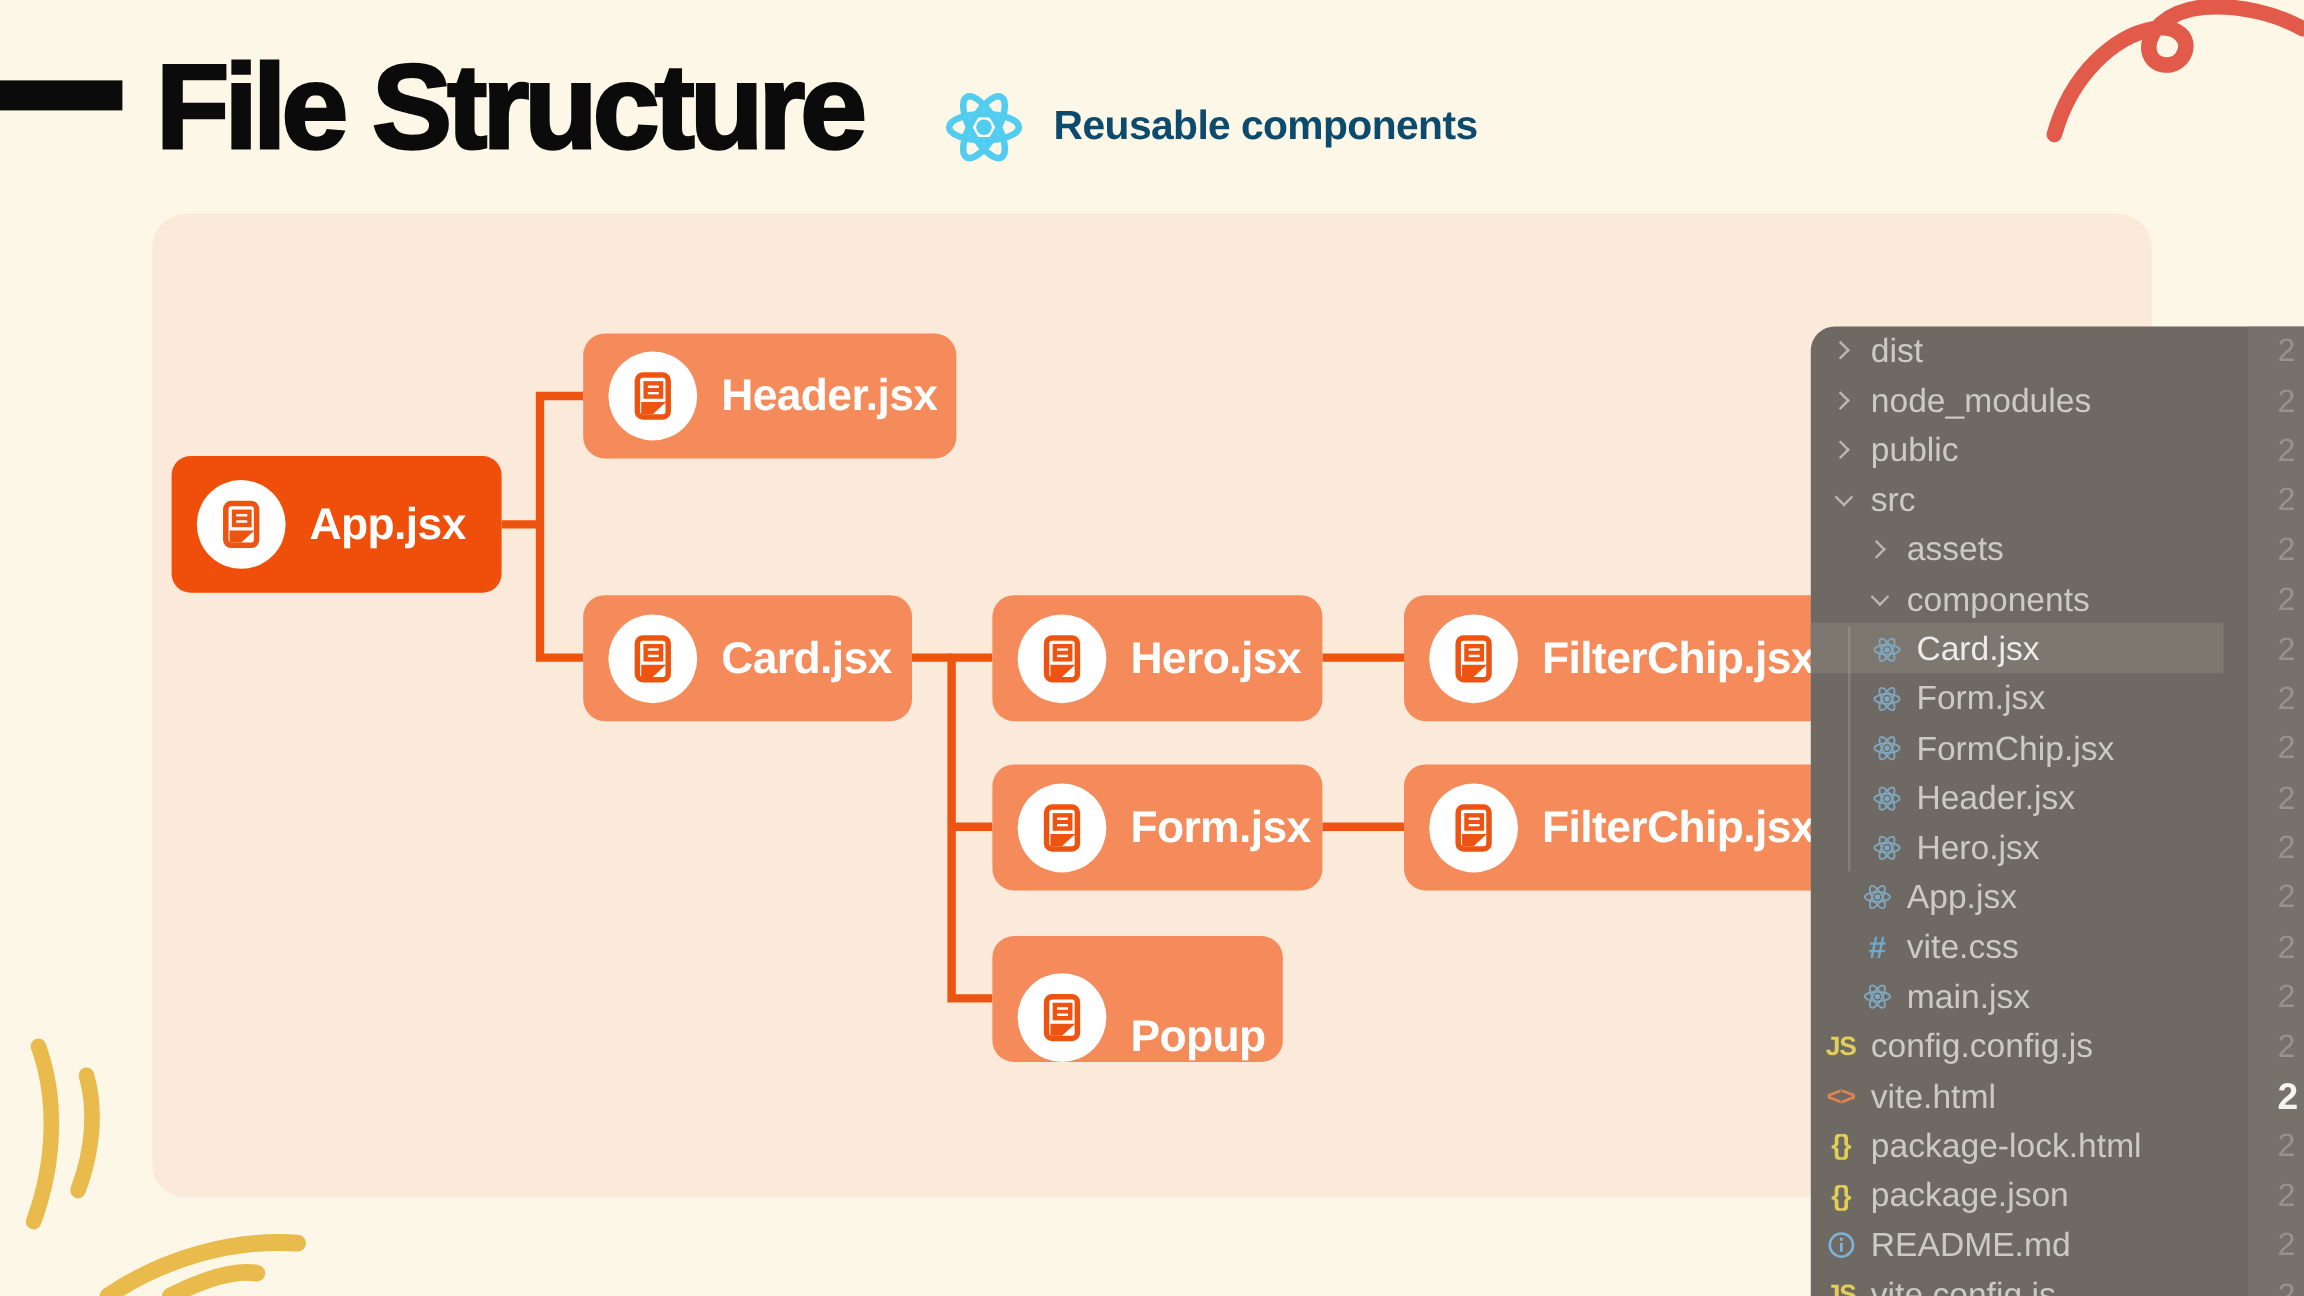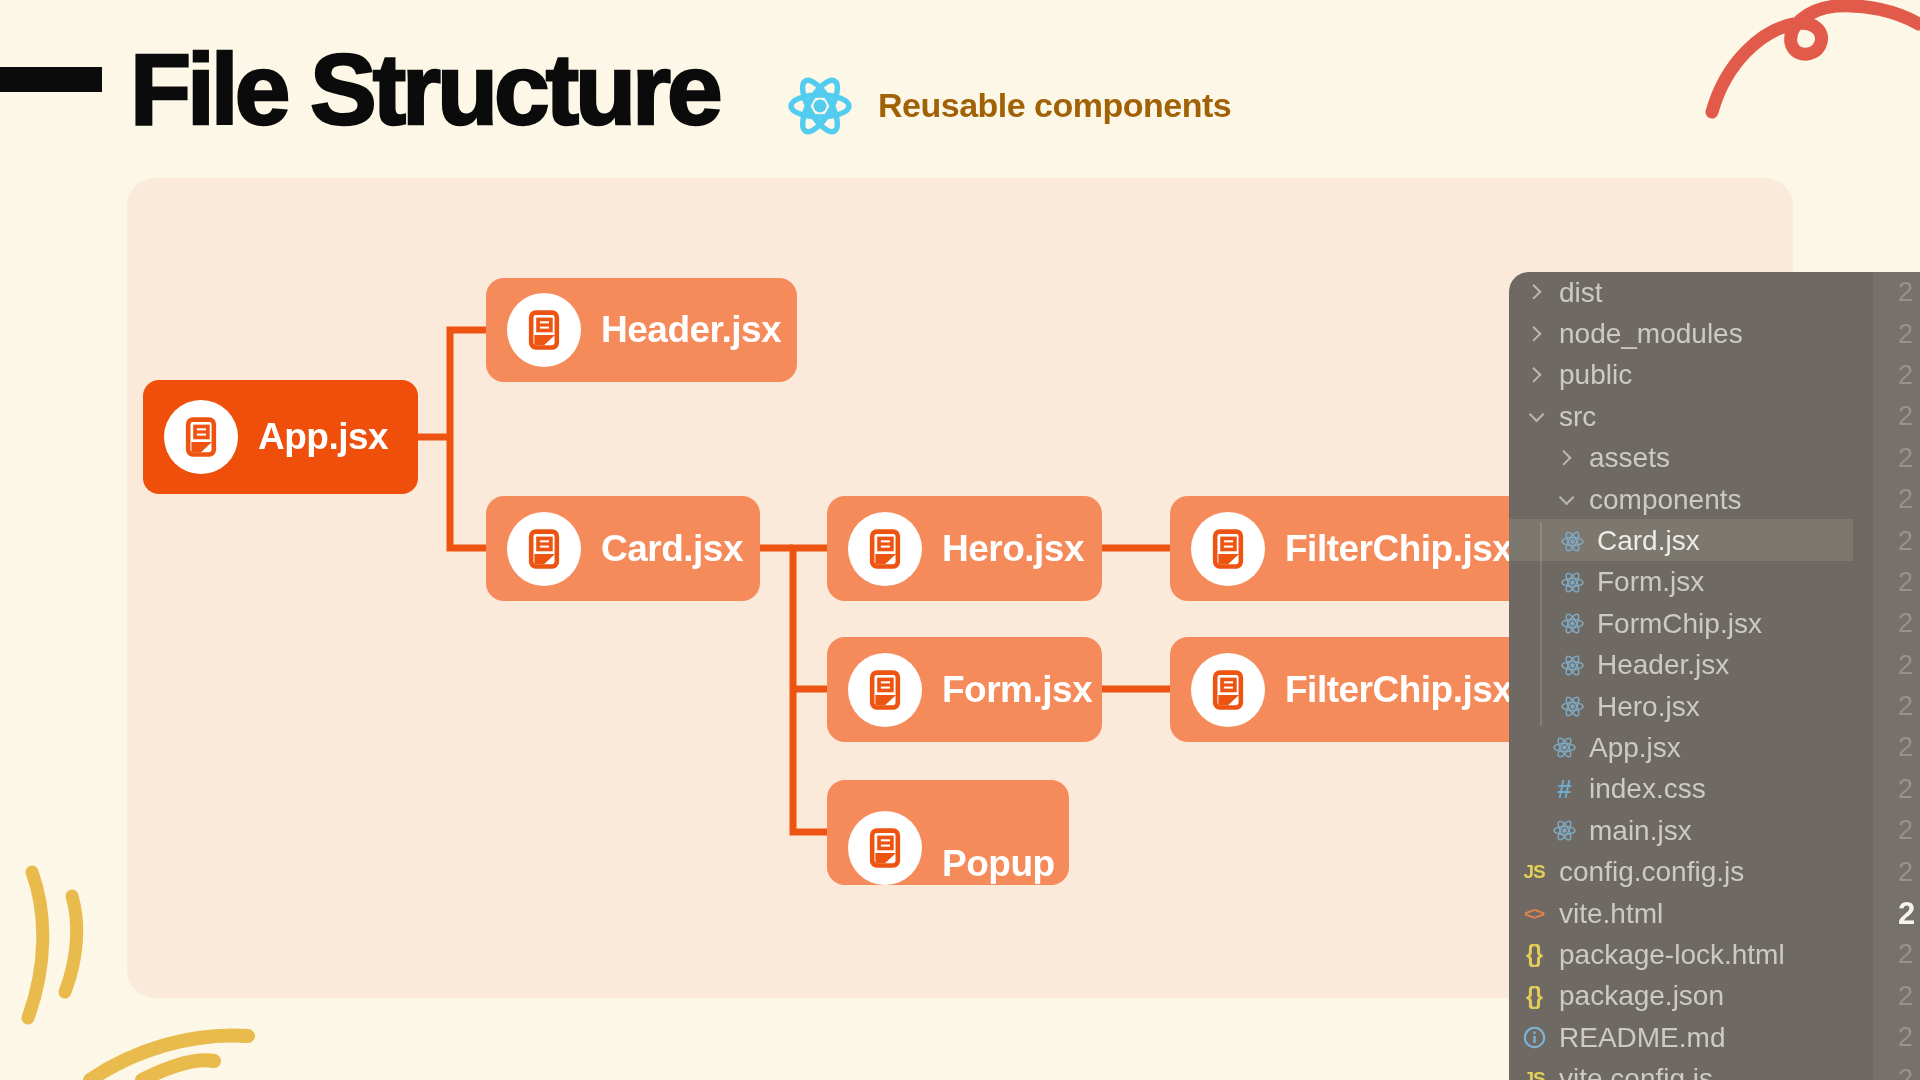--- a/index.html
+++ b/index.html
@@ -15,21 +15,21 @@
   
   #top-bar { position:absolute; left:0; top:67px; width:102px; height:25px; background:#0B0B0B; }
   #page-title {
     position:absolute; left:130px; top:34px;
     font-size:100px; line-height:1.1; font-weight:900; letter-spacing:-4px;
     color:#0B0B0B; -webkit-text-stroke:2.5px #0B0B0B;
   }
   #header-react { position:absolute; left:786px; top:72px; }
   #page-subtitle {
     position:absolute; left:878px; top:86px;
-    font-size:34px; font-weight:bold; color:#a16207; letter-spacing:-0.5px;
+    font-size:34px; font-weight:bold; color:#0c4a6e; letter-spacing:-0.5px;
   }
 
   
   #diagram-panel {
     position:absolute; left:127px; top:178px; width:1666px; height:820px;
     background:#FBE9D9; border-radius:28px;
   }
   #connectors { position:absolute; left:127px; top:178px; }
   .node {
     position:absolute; display:flex; align-items:center;
@@ -74,21 +74,21 @@
   .frow.active .flabel { color:#EDEBE7; }
   .chev { width:11px; height:11px; border-right:2.6px solid #BAB7B1; border-bottom:2.6px solid #BAB7B1; display:inline-block; }
   .chev.closed { transform:rotate(-45deg) translateY(-1px); }
   .chev.open   { transform:rotate(45deg) translateY(-3px); }
   .gutter-num {
     position:absolute; left:389px; top:0; height:100%;
     display:flex; align-items:center;
     font-size:27px; color:#97938C;
   }
   .gutter-num.hot { font-size:31px; font-weight:bold; color:#F4F3F1; }
-  .ficon { font-weight:bold; font-size:19px; letter-spacing:-1px; }
+  .ficon { font-weight:bold; font-size:22px; letter-spacing:-1px; }
   .ficon.js   { color:#E3CE58; }
   .ficon.htmlfix { color:#E08150; }
   .ficon.json { color:#E3CE58; font-size:23px; }
   .ficon.css  { color:#6FA9CC; font-size:26px; }
 </style>
 </head>
 <body>
 
 <svg id="red-squiggle" class="deco" width="232" height="130" viewBox="0 0 232 130">
   <path d="M 24,112 C 38,62 74,30 106,24 C 126,20 138,32 132,45 C 126,58 106,57 103,43 C 100,27 118,9 148,6 C 178,4 208,11 231,24" fill="none" stroke="#E25A49" stroke-width="13" stroke-linecap="round"></path>
@@ -364,21 +364,21 @@
             </g>
             <circle r="2.2" fill="#7FA8C0"></circle>
           </svg>
       </span>
       <span class="flabel">App.jsx</span>
       <span class="gutter-num">2</span>
     </div>
 
     <div class="frow lvl1">
       <span class="cell-icon ficon css">#</span>
-      <span class="flabel">index.css</span>
+      <span class="flabel">vite.css</span>
       <span class="gutter-num">2</span>
     </div>
 
     <div class="frow lvl1">
       <span class="cell-icon">
         <svg width="25" height="25" viewBox="-12.5 -12.5 25 25">
             <g fill="none" stroke="#7FA8C0" stroke-width="1.5">
               <ellipse rx="10.5" ry="4"></ellipse>
               <ellipse rx="10.5" ry="4" transform="rotate(60)"></ellipse>
               <ellipse rx="10.5" ry="4" transform="rotate(120)"></ellipse>

